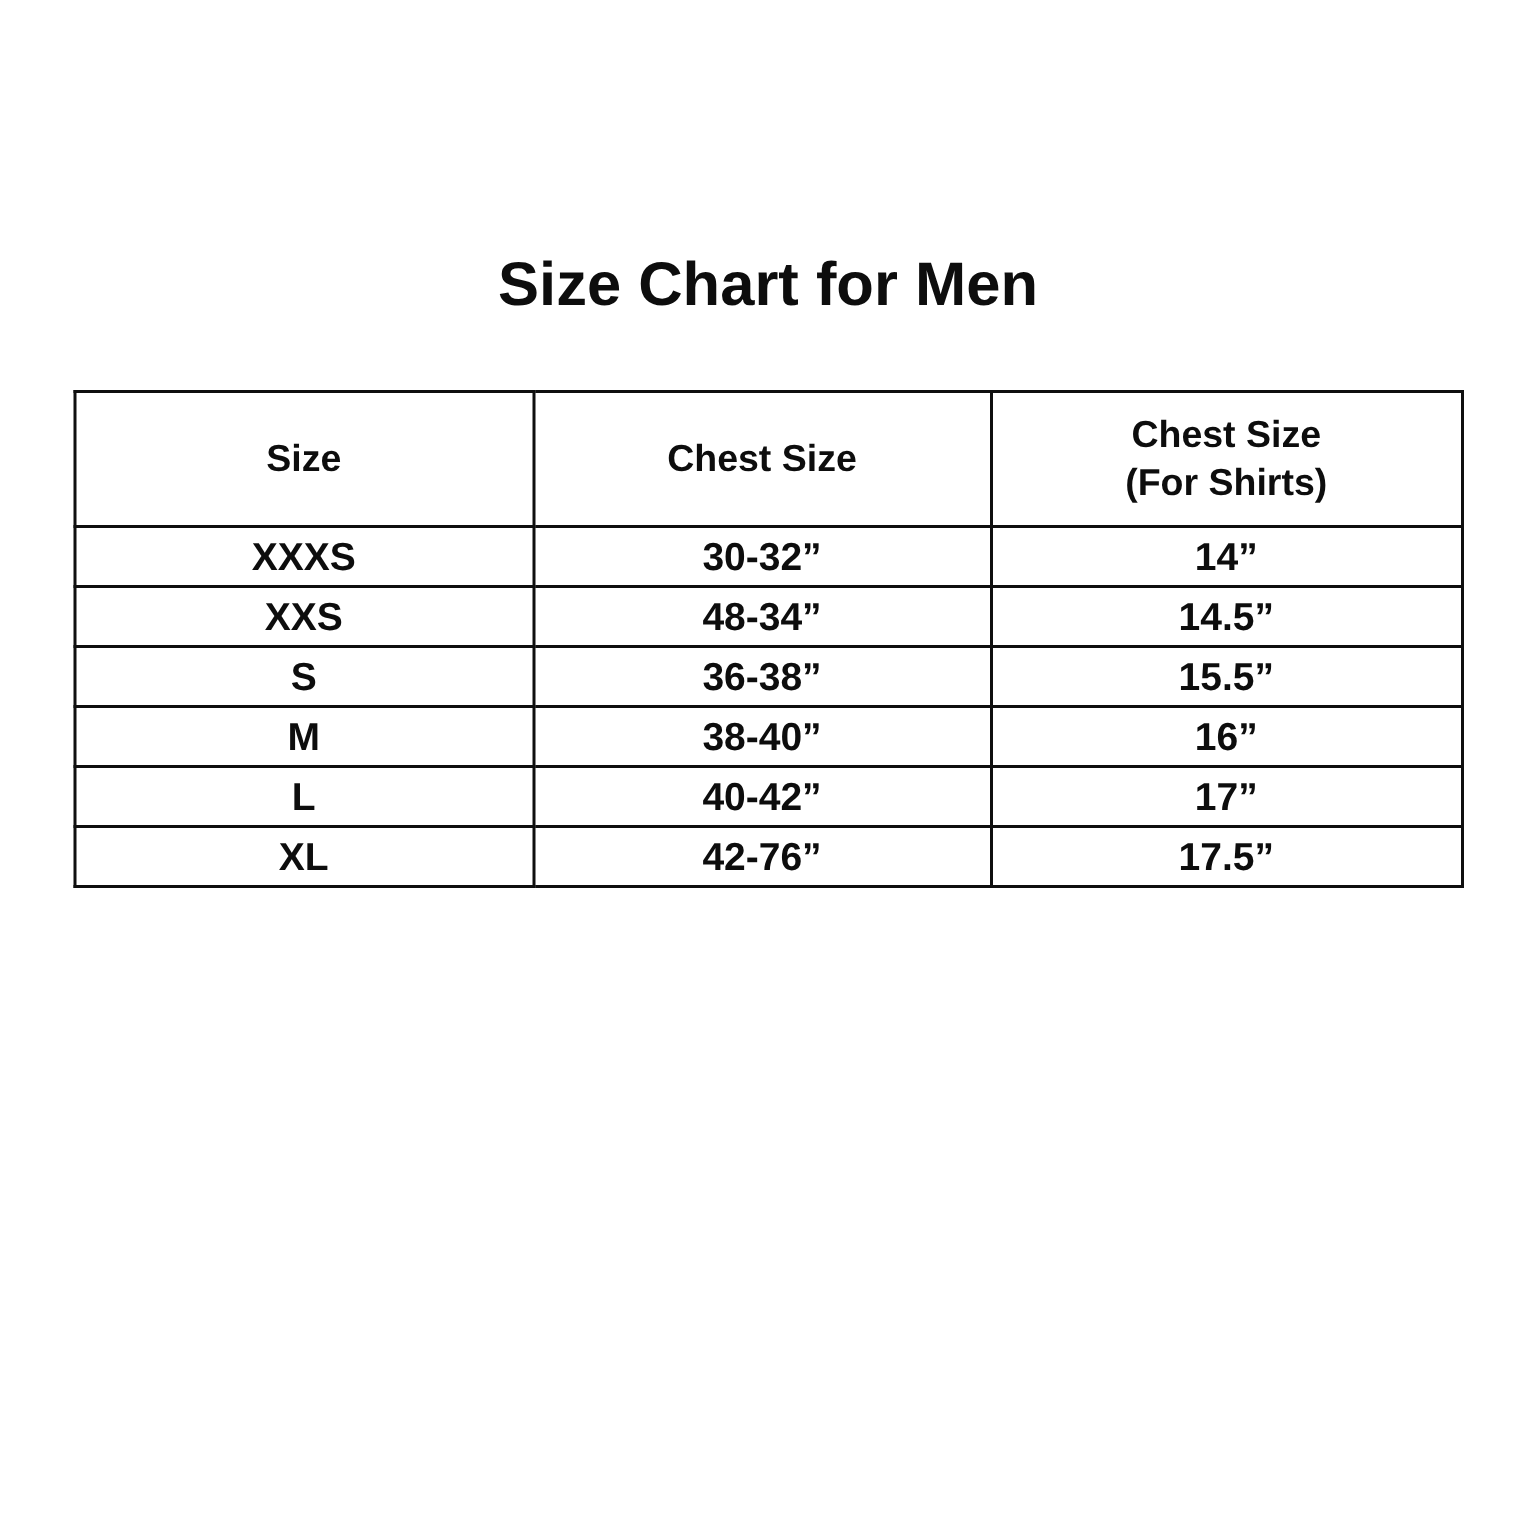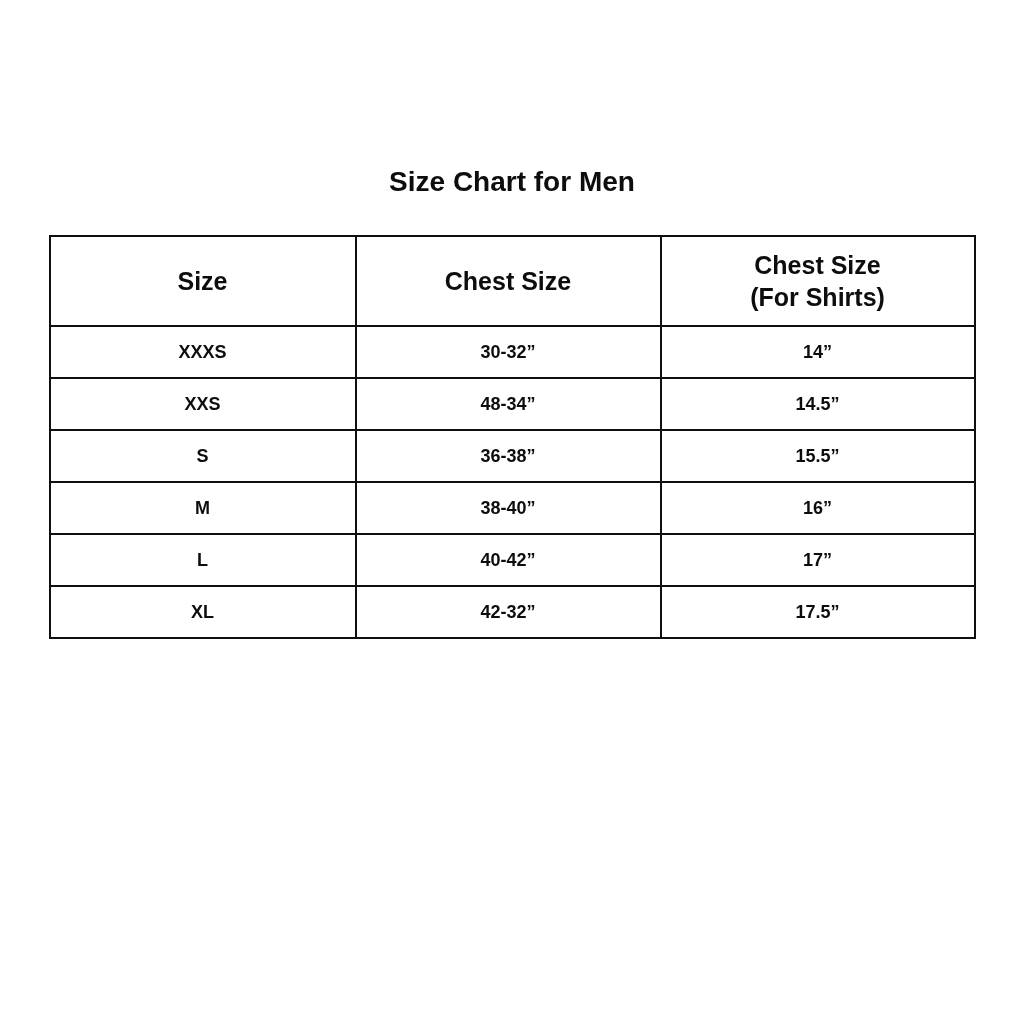--- a/index.html
+++ b/index.html
@@ -15,47 +15,47 @@
   .page {
     width: 1024px;
     height: 1024px;
     background: #ffffff;
     overflow: hidden;
   }
   .chart-title {
     margin: 0;
     padding-top: 166px;
     text-align: center;
-    font-size: 28px;
+    font-size: 41px;
     font-weight: bold;
     color: #0d0d0d;
   }
   table.size-chart {
     width: 925px;
-    margin: 37px auto 0 auto;
+    margin: 47px auto 0 auto;
     border-collapse: collapse;
     table-layout: fixed;
   }
   table.size-chart th,
   table.size-chart td {
     border: 2px solid #0f0f0f;
     text-align: center;
     vertical-align: middle;
     font-weight: bold;
     background: #ffffff;
   }
   table.size-chart th {
     height: 90px;
     font-size: 25px;
     line-height: 1.28;
     padding: 2px 4px;
   }
   table.size-chart td {
-    height: 52px;
-    font-size: 18px;
+    height: 40px;
+    font-size: 26px;
     padding: 2px 4px;
   }
   col.c1 { width: 306px; }
   col.c2 { width: 305px; }
   col.c3 { width: 314px; }
   .hdr-subline { display: block; }
 </style>
 </head>
 <body>
 
@@ -100,19 +100,19 @@
         <td>38-40”</td>
         <td>16”</td>
       </tr>
       <tr>
         <td>L</td>
         <td>40-42”</td>
         <td>17”</td>
       </tr>
       <tr>
         <td>XL</td>
-        <td>42-32”</td>
+        <td>42-76”</td>
         <td>17.5”</td>
       </tr>
     </tbody>
   </table>
 
 </div>
 
 </body></html>

